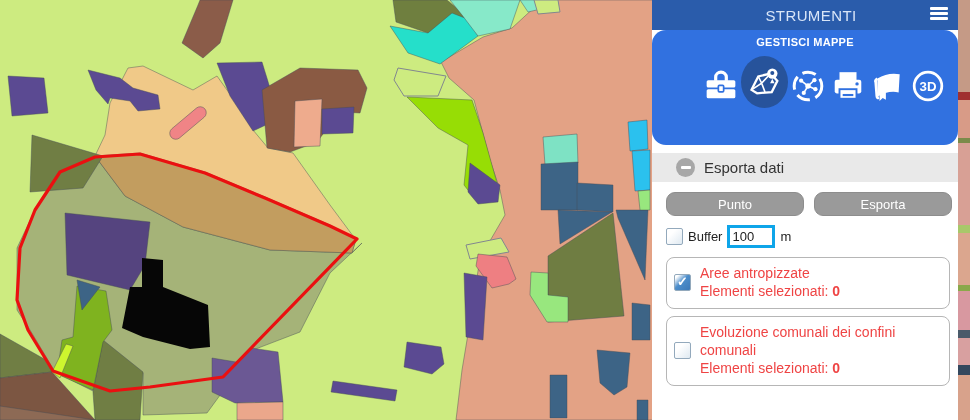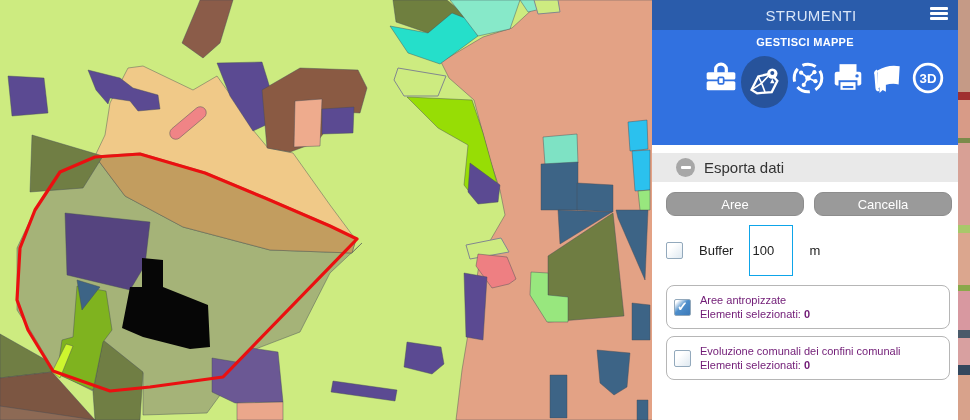--- a/index.html
+++ b/index.html
@@ -12,45 +12,45 @@
   .nostroke{stroke:none;}
   .outlined{fill:#cdeb80;stroke:#82878f;stroke-width:1;}
   .redline{fill:none;stroke:#ea1010;stroke-width:3.2;stroke-linejoin:round;}
 
   
   #panel{position:absolute;left:652px;top:0;width:306px;height:420px;background:#ffffff;}
   #title-bar{height:30px;background:#2a5cab;position:relative;display:flex;align-items:center;justify-content:center;}
   #title-bar .title{color:#d9e6f8;font-size:15px;letter-spacing:.4px;font-weight:500;margin-left:12px;}
   #hamburger{position:absolute;right:10px;top:7px;width:18px;height:15px;cursor:pointer;}
   #hamburger span{display:block;height:2.6px;background:#fff;margin-bottom:2.6px;border-radius:1px;}
-  #toolbar{background:#3171e0;height:115px;}
+  #toolbar{background:#3171e0;height:115px;border-radius:14px;}
   #toolbar .subtitle{text-align:center;color:#ffffff;font-size:11px;font-weight:bold;letter-spacing:.3px;padding-top:6px;}
-  #tools{display:flex;justify-content:space-between;align-items:flex-start;padding:8px 10px 0 12px;margin-left:37px;}
+  #tools{display:flex;justify-content:space-between;align-items:flex-end;padding:8px 10px 0 12px;margin-left:37px;}
   .tool{width:44px;height:44px;display:flex;align-items:center;justify-content:center;border-radius:50%;cursor:pointer;}
   .tool.selected{background:#27539b;width:52px;height:52px;}
   .tool svg{display:block;}
 
   #section-bar{margin-top:8px;height:29px;background:#e9e9e9;display:flex;align-items:center;padding-left:24px;}
   #minus-btn{width:19px;height:19px;border-radius:50%;background:#a7a7a7;position:relative;cursor:pointer;flex:0 0 auto;}
   #minus-btn::after{content:"";position:absolute;left:4.5px;top:8.2px;width:10px;height:2.6px;background:#fff;border-radius:1px;}
   #section-bar .sec-title{margin-left:9px;font-size:15px;color:#333;}
 
   #export-body{padding:10px 6px 0 14px;}
   .btn-row{display:flex;gap:10px;margin-bottom:9px;}
   .gbtn{flex:1;height:24px;background:#9a9a9a;border:1px solid #8d8d8d;border-radius:9px;color:#fff;font-size:13px;font-family:inherit;cursor:pointer;line-height:22px;text-align:center;}
-  .buffer-cell{flex:1;display:flex;align-items:center;gap:16px;}
+  .buffer-cell{flex:1;display:flex;align-items:center;gap:5px;}
   .cb{width:15px;height:15px;border:1px solid #93a9bc;border-radius:2px;background:linear-gradient(135deg,#ffffff 30%,#dfe9f1);flex:0 0 auto;cursor:pointer;position:relative;}
   .cb.checked{background:linear-gradient(135deg,#ffffff 12%,#4d8ecb 45%,#3c79b8);}
   .cb.checked::after{content:"✓";position:absolute;left:2px;top:-1px;color:#fff;font-size:13px;font-weight:bold;}
   .buffer-label{font-size:13px;color:#222;}
-  #buffer-input{width:38px;height:17px;border:1px solid #0ea5e9;font-size:13px;font-family:inherit;padding:16px 2px;color:#222;}
+  #buffer-input{width:38px;height:17px;border:3px solid #0ea5e9;font-size:13px;font-family:inherit;padding:0 2px;color:#222;}
   .unit{font-size:13px;color:#222;}
 
   .layer-box{border:1.5px solid #b6b6b6;border-radius:8px;margin-bottom:7px;margin-right:2px;padding:7px 6px 7px 7px;display:flex;align-items:center;gap:9px;background:#fff;}
-  .layer-text{font-size:11px;color:#701a75;line-height:1.28;}
+  .layer-text{font-size:14px;color:#ef4444;line-height:1.28;}
   .layer-text .count{font-weight:bold;}
 </style>
 </head>
 <body>
 
 <div id="stage">
 
   <svg id="map-svg" width="970" height="420" viewBox="0 0 970 420">
     <rect x="0" y="0" width="970" height="420" fill="#cdeb80"></rect>
 
@@ -220,22 +220,22 @@
       </div>
     </div>
 
     <div id="section-bar">
       <div id="minus-btn"></div>
       <span class="sec-title">Esporta dati</span>
     </div>
 
     <div id="export-body">
       <div class="btn-row">
-        <button class="gbtn">Aree</button>
-        <button class="gbtn">Cancella</button>
+        <button class="gbtn">Punto</button>
+        <button class="gbtn">Esporta</button>
       </div>
       <div class="btn-row">
         <div class="buffer-cell">
           <span class="cb"></span>
           <span class="buffer-label">Buffer</span>
           <input id="buffer-input" value="100" style="">
           <span class="unit">m</span>
         </div>
       </div>
 

